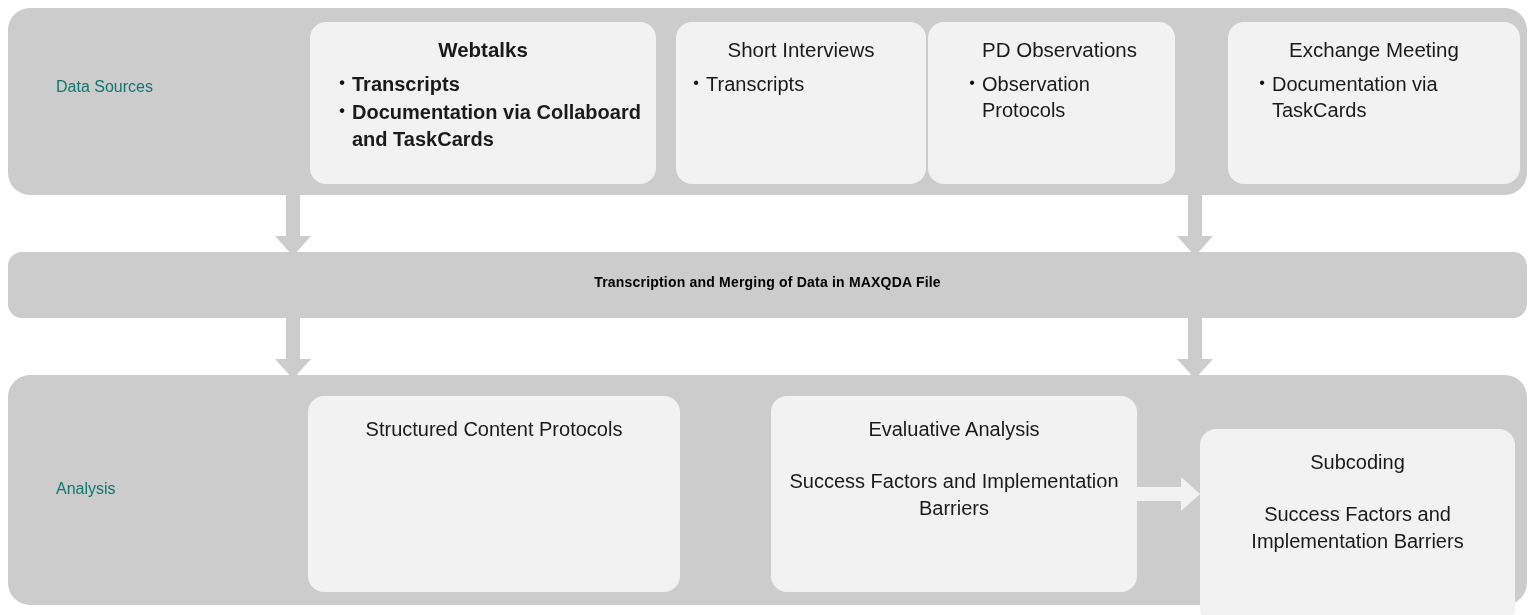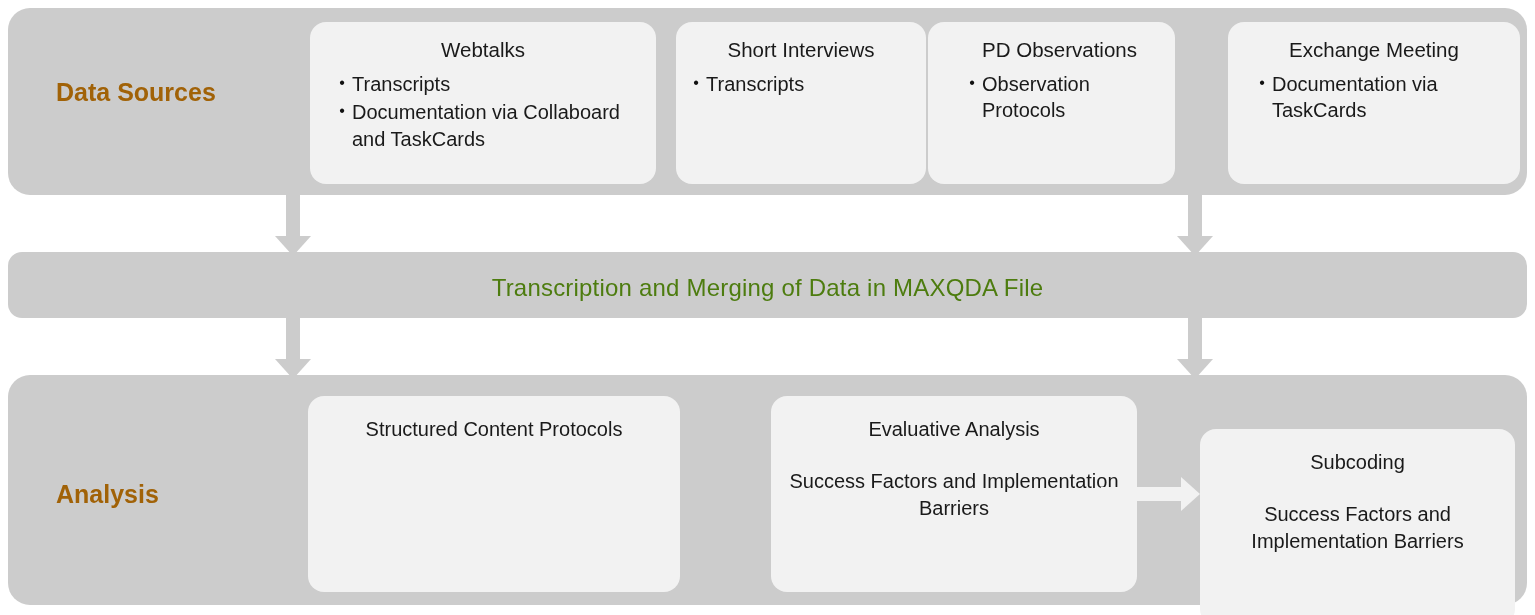--- a/index.html
+++ b/index.html
@@ -24,36 +24,36 @@
     background: #cccccc;
     border-radius: 22px;
     box-sizing: border-box;
   }
   #band-sources { left: 8px;  top: 8px;   width: 1519px; height: 187px; }
   #band-merge   { left: 8px;  top: 252px; width: 1519px; height: 66px;  border-radius: 14px; }
   #band-analysis{ left: 8px;  top: 375px; width: 1519px; height: 230px; }
 
   .band-label {
     position: absolute;
-    font-weight: bold;
-    font-size: 25px;
-    color: #a16207;
+    font-weight: normal;
+    font-size: 16px;
+    color: #0f766e;
     white-space: nowrap;
   }
   #label-sources  { left: 56px; top: 78px; }
   #label-analysis { left: 56px; top: 480px; }
 
   .band-center-label {
     position: absolute;
     left: 0;
     width: 100%;
     text-align: center;
-    font-weight: normal;
-    font-size: 24px;
-    color: #4d7c0f;
+    font-weight: bold;
+    font-size: 14px;
+    color: #000000;
     letter-spacing: 0.2px;
   }
   #label-merge { top: 274px; }
 
   
   .card {
     position: absolute;
     background: #f2f2f2;
     border-radius: 16px;
     box-sizing: border-box;
@@ -82,21 +82,21 @@
     text-align: center;
     font-size: 16px;
     line-height: 1.55;
     color: #111111;
   }
   .bullet-text {
     flex: 1 1 auto;
   }
 
   
-  #card-webtalks   { left: 310px;  top: 22px; width: 346px; height: 162px; }
+  #card-webtalks   { left: 310px;  top: 22px; width: 346px; height: 162px; font-weight: bold; }
   #card-webtalks .card-body { padding-left: 22px; padding-right: 10px; }
   #card-interviews { left: 676px;  top: 22px; width: 250px; height: 162px; }
   #card-interviews .card-body { padding-left: 10px; }
   #card-pdobs      { left: 928px;  top: 22px; width: 247px; height: 162px; padding-left: 16px; }
   #card-pdobs .card-body { padding-left: 18px; }
   #card-exchange   { left: 1228px; top: 22px; width: 292px; height: 162px; }
   #card-exchange .card-body { padding-left: 24px; }
 
   
   .card-centered {

